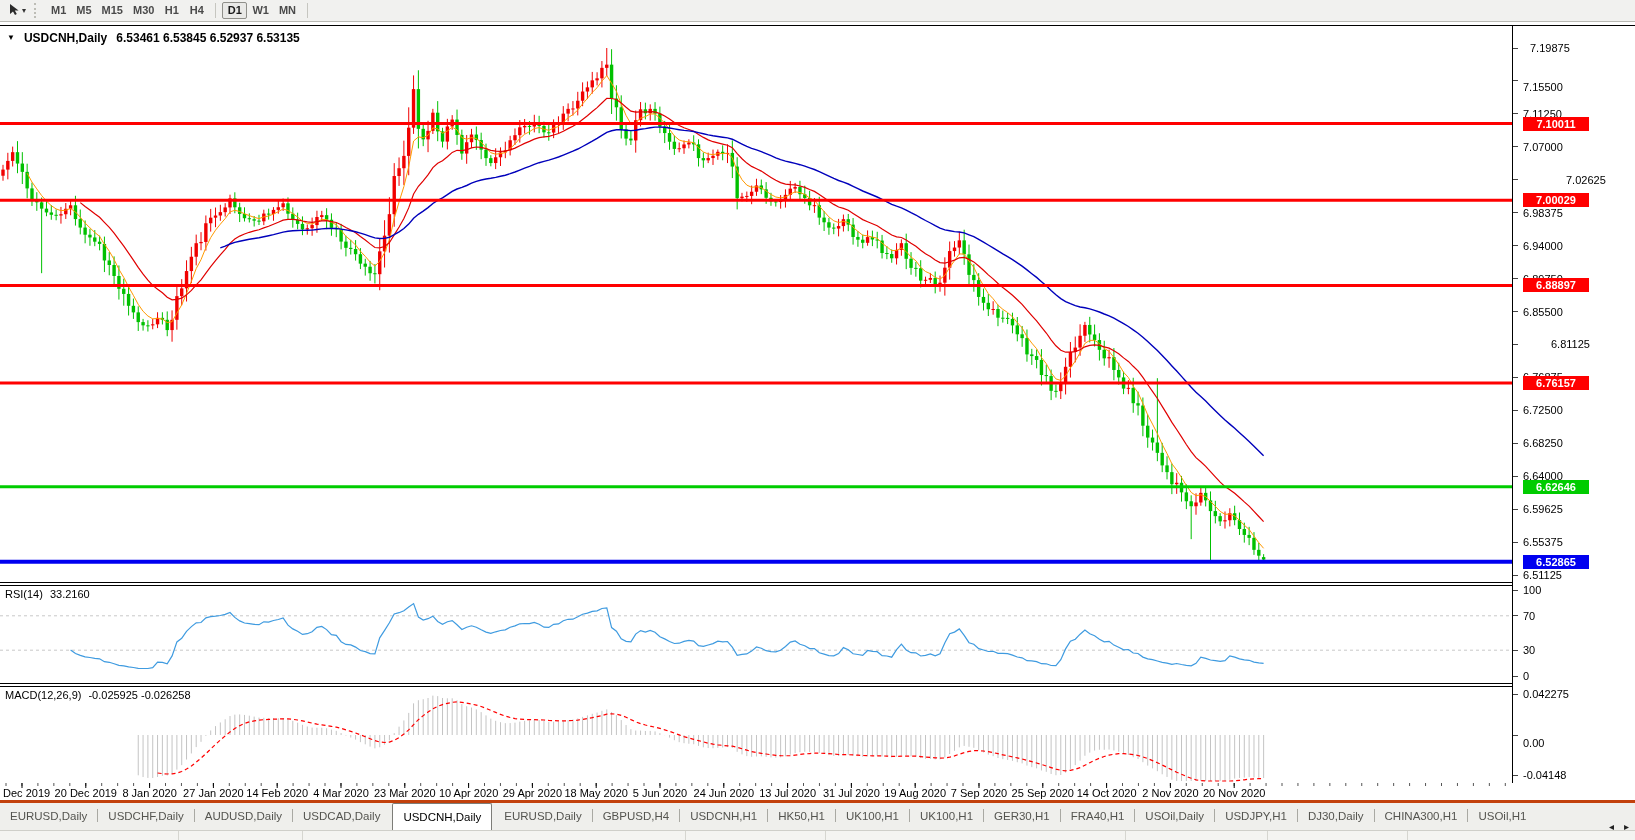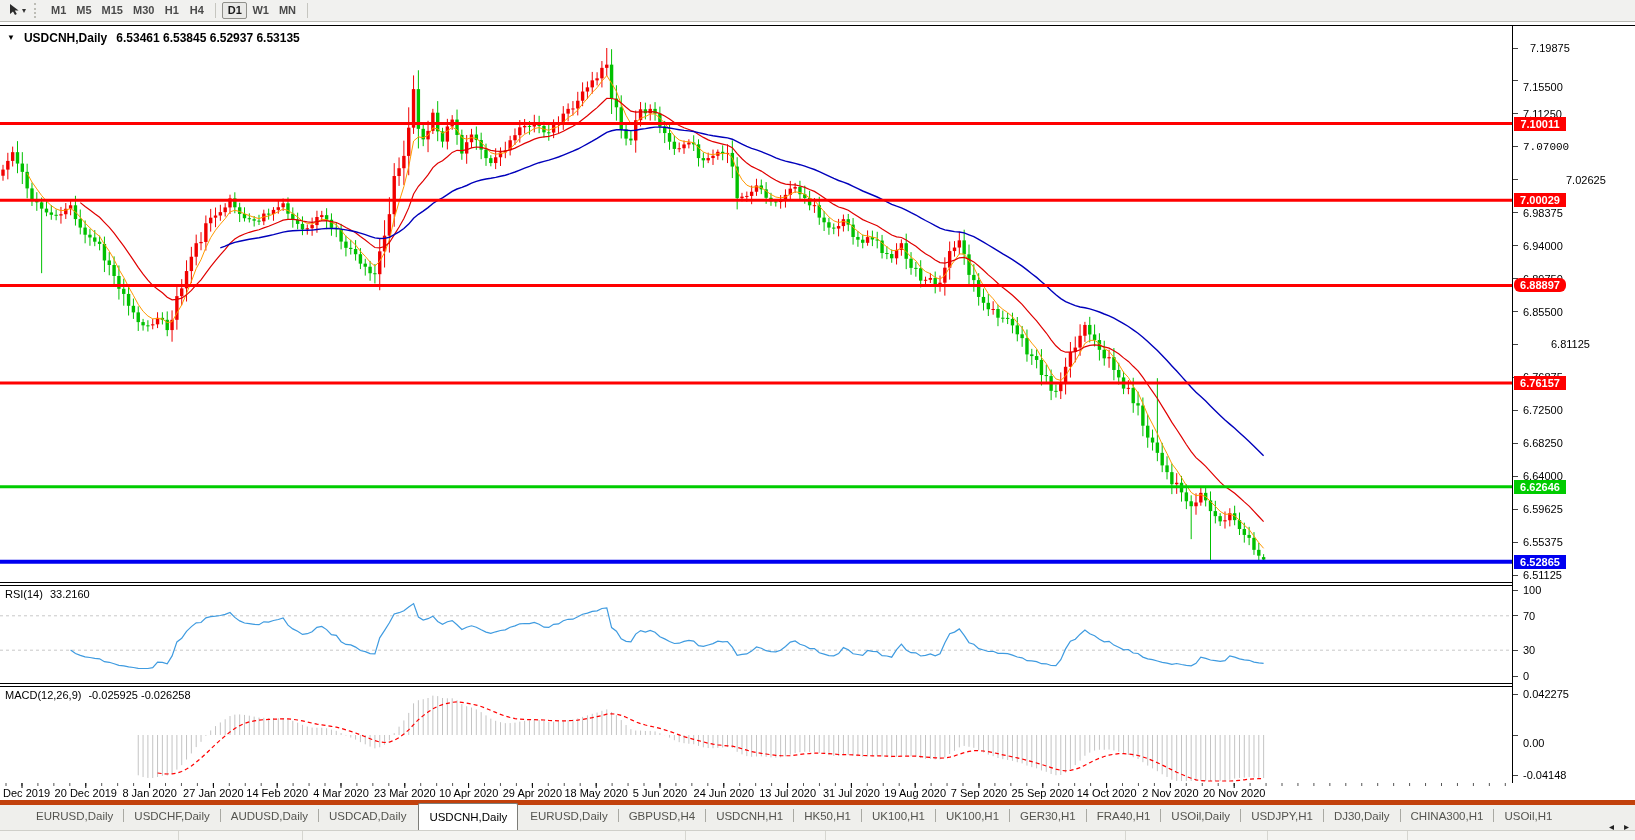--- a/index.html
+++ b/index.html
@@ -21,28 +21,28 @@
   #chart-svg{position:absolute;left:0;top:26px;background:#fff;}
   .axis-vline{position:absolute;left:1512px;top:26px;width:1px;height:757px;background:#000;}
   .chart-title{position:absolute;left:7px;top:31px;font-size:12px;font-weight:700;color:#000;
                display:flex;align-items:center;gap:9px;}
   .chart-title .tri{font-size:8px;transform:translateY(-1px);}
   .panel-label{position:absolute;font-size:11px;color:#000;display:flex;gap:7px;}
   
   .price-axis{position:absolute;left:1513px;top:26px;width:122px;height:757px;background:#fff;}
   .ptick{position:absolute;left:0;width:5px;height:1px;background:#444;}
   .plabel{position:absolute;left:10px;font-size:11px;color:#000;white-space:nowrap;}
-  .ptag{position:absolute;left:1px;width:52px;height:14px;font-size:11px;font-weight:700;color:#fff;
+  .ptag{position:absolute;left:10px;width:66px;height:14px;font-size:11px;font-weight:700;color:#fff;
         text-align:center;line-height:14px;}
   
   .time-axis{position:absolute;left:0;top:783px;width:1635px;height:17px;background:#fff;}
   .dlabel{position:absolute;top:4px;transform:translateX(-50%);font-size:11px;color:#000;white-space:nowrap;}
   
   .tab-bar{position:absolute;left:0;top:800px;width:1635px;height:30px;background:#efefec;
-           border-top:5px solid #c2410c;display:flex;align-items:flex-end;padding-left:26px;box-sizing:border-box;}
+           border-top:3px solid #c2410c;display:flex;align-items:flex-end;padding-left:0;box-sizing:border-box;}
   .tab{height:29px;display:flex;align-items:center;padding:0 10px;font-size:11.5px;color:#54544f;white-space:nowrap;}
   .tab.active{background:#fff;border:1px solid #7d7d78;border-bottom:none;border-radius:2px 2px 0 0;
               color:#000;height:26px;margin:0 2px;}
   .tab-div{width:1px;height:13px;background:#a9a9a3;margin-bottom:8px;}
   .tab-scroll{position:absolute;right:6px;bottom:8px;display:flex;gap:10px;font-size:10px;color:#222;}
   .tab-scroll span{cursor:default;}
   
   .status-strip{position:absolute;left:0;top:830px;width:1635px;height:10px;background:#f4f4f1;
                 border-top:1px solid #cfcfc9;}
   .status-div{position:absolute;top:0;width:1px;height:10px;background:#d6d6d0;}
@@ -890,21 +890,21 @@
   </div>
 
   <div class="price-axis" id="price-axis">
       <div class="ptick" style="top: 22px;"></div>
       <div class="plabel" style="top: 16px; margin-left: 7px;">7.19875</div>
       <div class="ptick" style="top: 54px;"></div>
       <div class="plabel" style="top: 55px;">7.15500</div>
       <div class="ptick" style="top: 87px;"></div>
       <div class="plabel" style="top: 81.88px;">7.11250</div>
       <div class="ptick" style="top: 120px;"></div>
-      <div class="plabel" style="top: 114.82px; font-family: Liberation Mono, monospace;">7.07000</div>
+      <div class="plabel" style="top: 114.82px;">7.07000</div>
       <div class="ptick" style="top: 153px;"></div>
       <div class="plabel" style="top: 147.76px; margin-left: 43px;">7.02625</div>
       <div class="ptick" style="top: 186px;"></div>
       <div class="plabel" style="top: 180.7px;">6.98375</div>
       <div class="ptick" style="top: 219px;"></div>
       <div class="plabel" style="top: 213.64px;">6.94000</div>
       <div class="ptick" style="top: 252px;"></div>
       <div class="plabel" style="top: 246.58px;">6.89750</div>
       <div class="ptick" style="top: 285px;"></div>
       <div class="plabel" style="top: 279.52px;">6.85500</div>
@@ -933,21 +933,21 @@
       <div class="ptick" style="top: 650px;"></div>
       <div class="plabel" style="top: 644px;">0</div>
       <div class="ptick" style="top: 668px;"></div>
       <div class="plabel" style="top: 662.002px;">0.042275</div>
       <div class="ptick" style="top: 709px;"></div>
       <div class="plabel" style="top: 703px; margin-top: 8px;">0.00</div>
       <div class="ptick" style="top: 749px;"></div>
       <div class="plabel" style="top: 743.227px;">-0.04148</div>
       <div class="ptag" style="top: 90.6125px; background: rgb(255, 0, 0);">7.10011</div>
       <div class="ptag" style="top: 167.13px; background: rgb(255, 0, 0);">7.00029</div>
-      <div class="ptag" style="top: 252.462px; background: rgb(255, 0, 0); border-radius: 6px;">6.88897</div>
+      <div class="ptag" style="top: 252.462px; background: rgb(255, 0, 0);">6.88897</div>
       <div class="ptag" style="top: 350.12px; background: rgb(255, 0, 0);">6.76157</div>
       <div class="ptag" style="top: 453.689px; background: rgb(0, 204, 0);">6.62646</div>
       <div class="ptag" style="top: 528.665px; background: rgb(0, 0, 240);">6.52865</div>
     </div>
   <div class="time-axis" id="time-axis"><svg width="1635" height="17">
         <line x1="6" y1="0" x2="6" y2="3" stroke="#555" stroke-width="1"></line>
         <line x1="21.95" y1="0" x2="21.95" y2="3" stroke="#555" stroke-width="1"></line>
         <line x1="37.9" y1="0" x2="37.9" y2="3" stroke="#555" stroke-width="1"></line>
         <line x1="53.849999999999994" y1="0" x2="53.849999999999994" y2="3" stroke="#555" stroke-width="1"></line>
         <line x1="69.8" y1="0" x2="69.8" y2="3" stroke="#555" stroke-width="1"></line>

